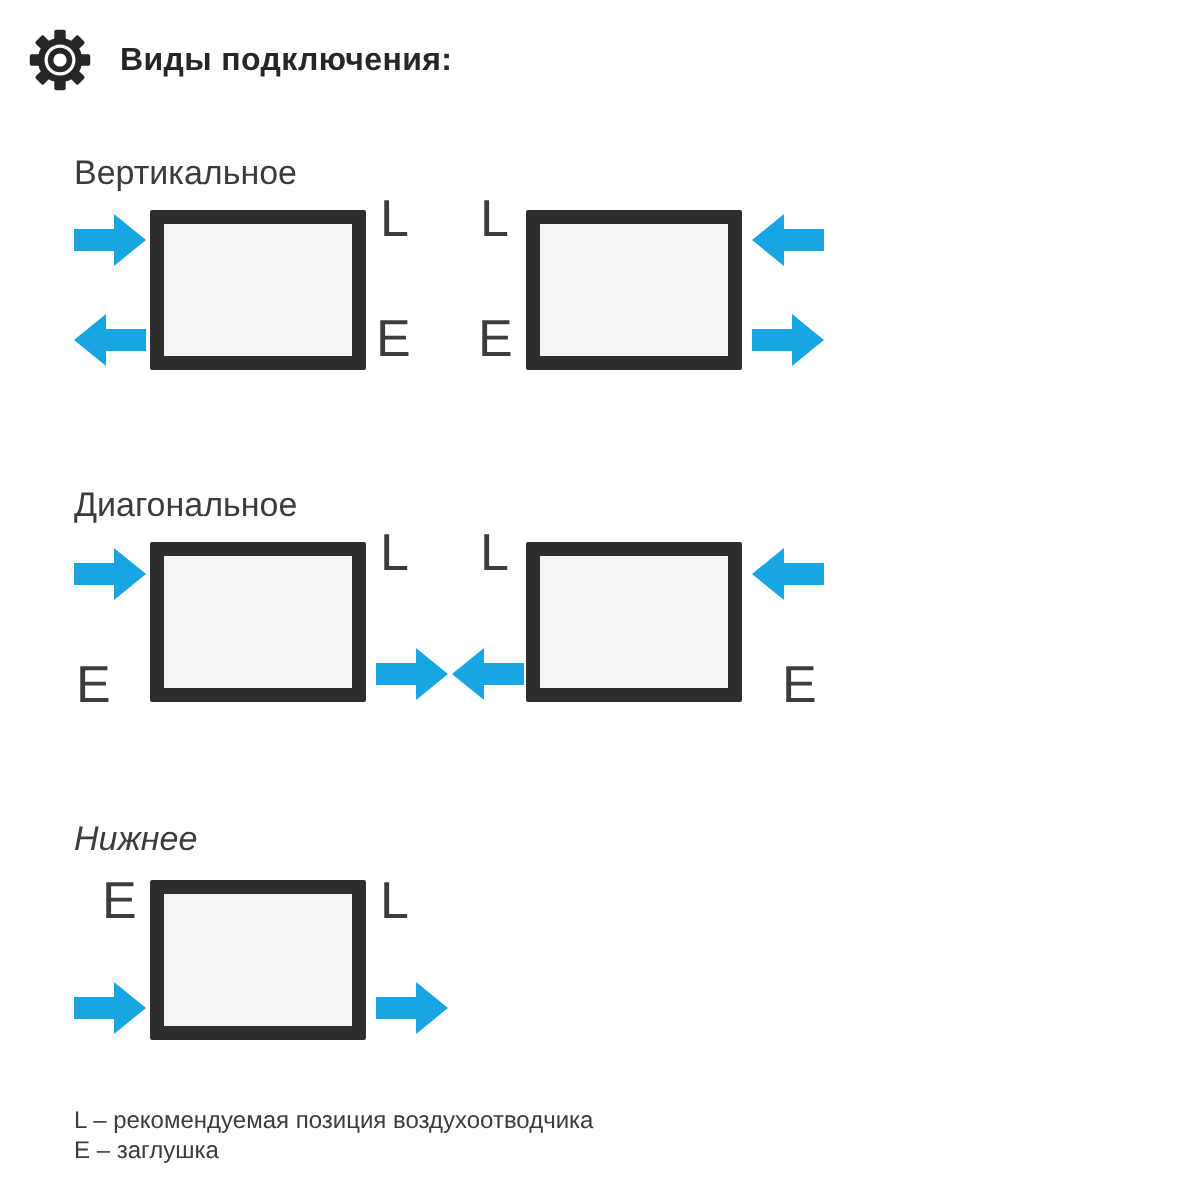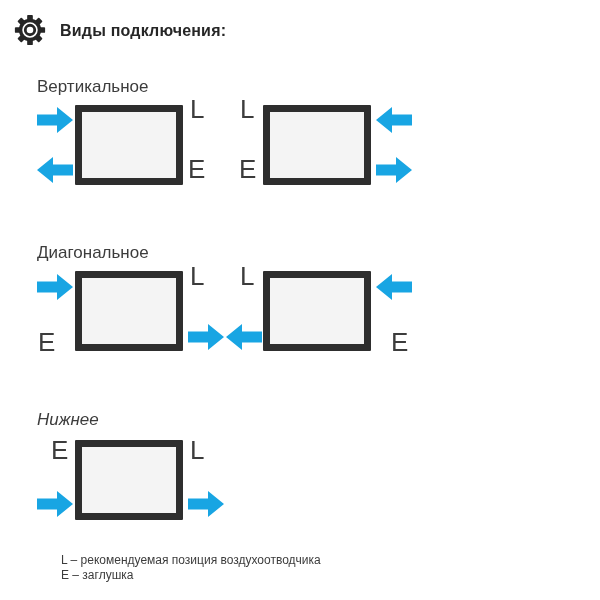--- a/index.html
+++ b/index.html
@@ -12,21 +12,21 @@
   .app-title { font-size:16px; font-weight:700; color:var(--ink); letter-spacing:0.2px; white-space:nowrap; }
   .gear { color:var(--ink); }
   .section-title { font-size:17px; font-weight:400; color:var(--text); white-space:nowrap; }
   .radiator {
     width:108px; height:80px; box-sizing:border-box;
     border:7px solid var(--border); background:var(--fill); border-radius:1px;
   }
   .port-label { font-size:26px; line-height:1.25; font-weight:400; color:var(--text); }
   .arrow { width:36px; height:26px; color:var(--arrow); }
   .arrow svg { display:block; }
-  .legend-line { font-size:12px; line-height:15px; color:var(--text); white-space:nowrap;margin-left:24px; }
+  .legend-line { font-size:12px; line-height:15px; color:var(--text); white-space:nowrap; }
 </style>
 </head>
 <body>
 
 <div class="canvas" style="--arrow: #18A5E3; --border: #2E2E2E; --fill: #F4F4F4; --text: #3C3C3C; --ink: #262626;">
 
   <div class="abs gear" style="left:13px; top:13px;">
     <svg width="34" height="34" viewBox="0 0 36 36">
       <g fill="currentColor">
         <rect x="15" y="2" width="6" height="6" rx="1"></rect>

